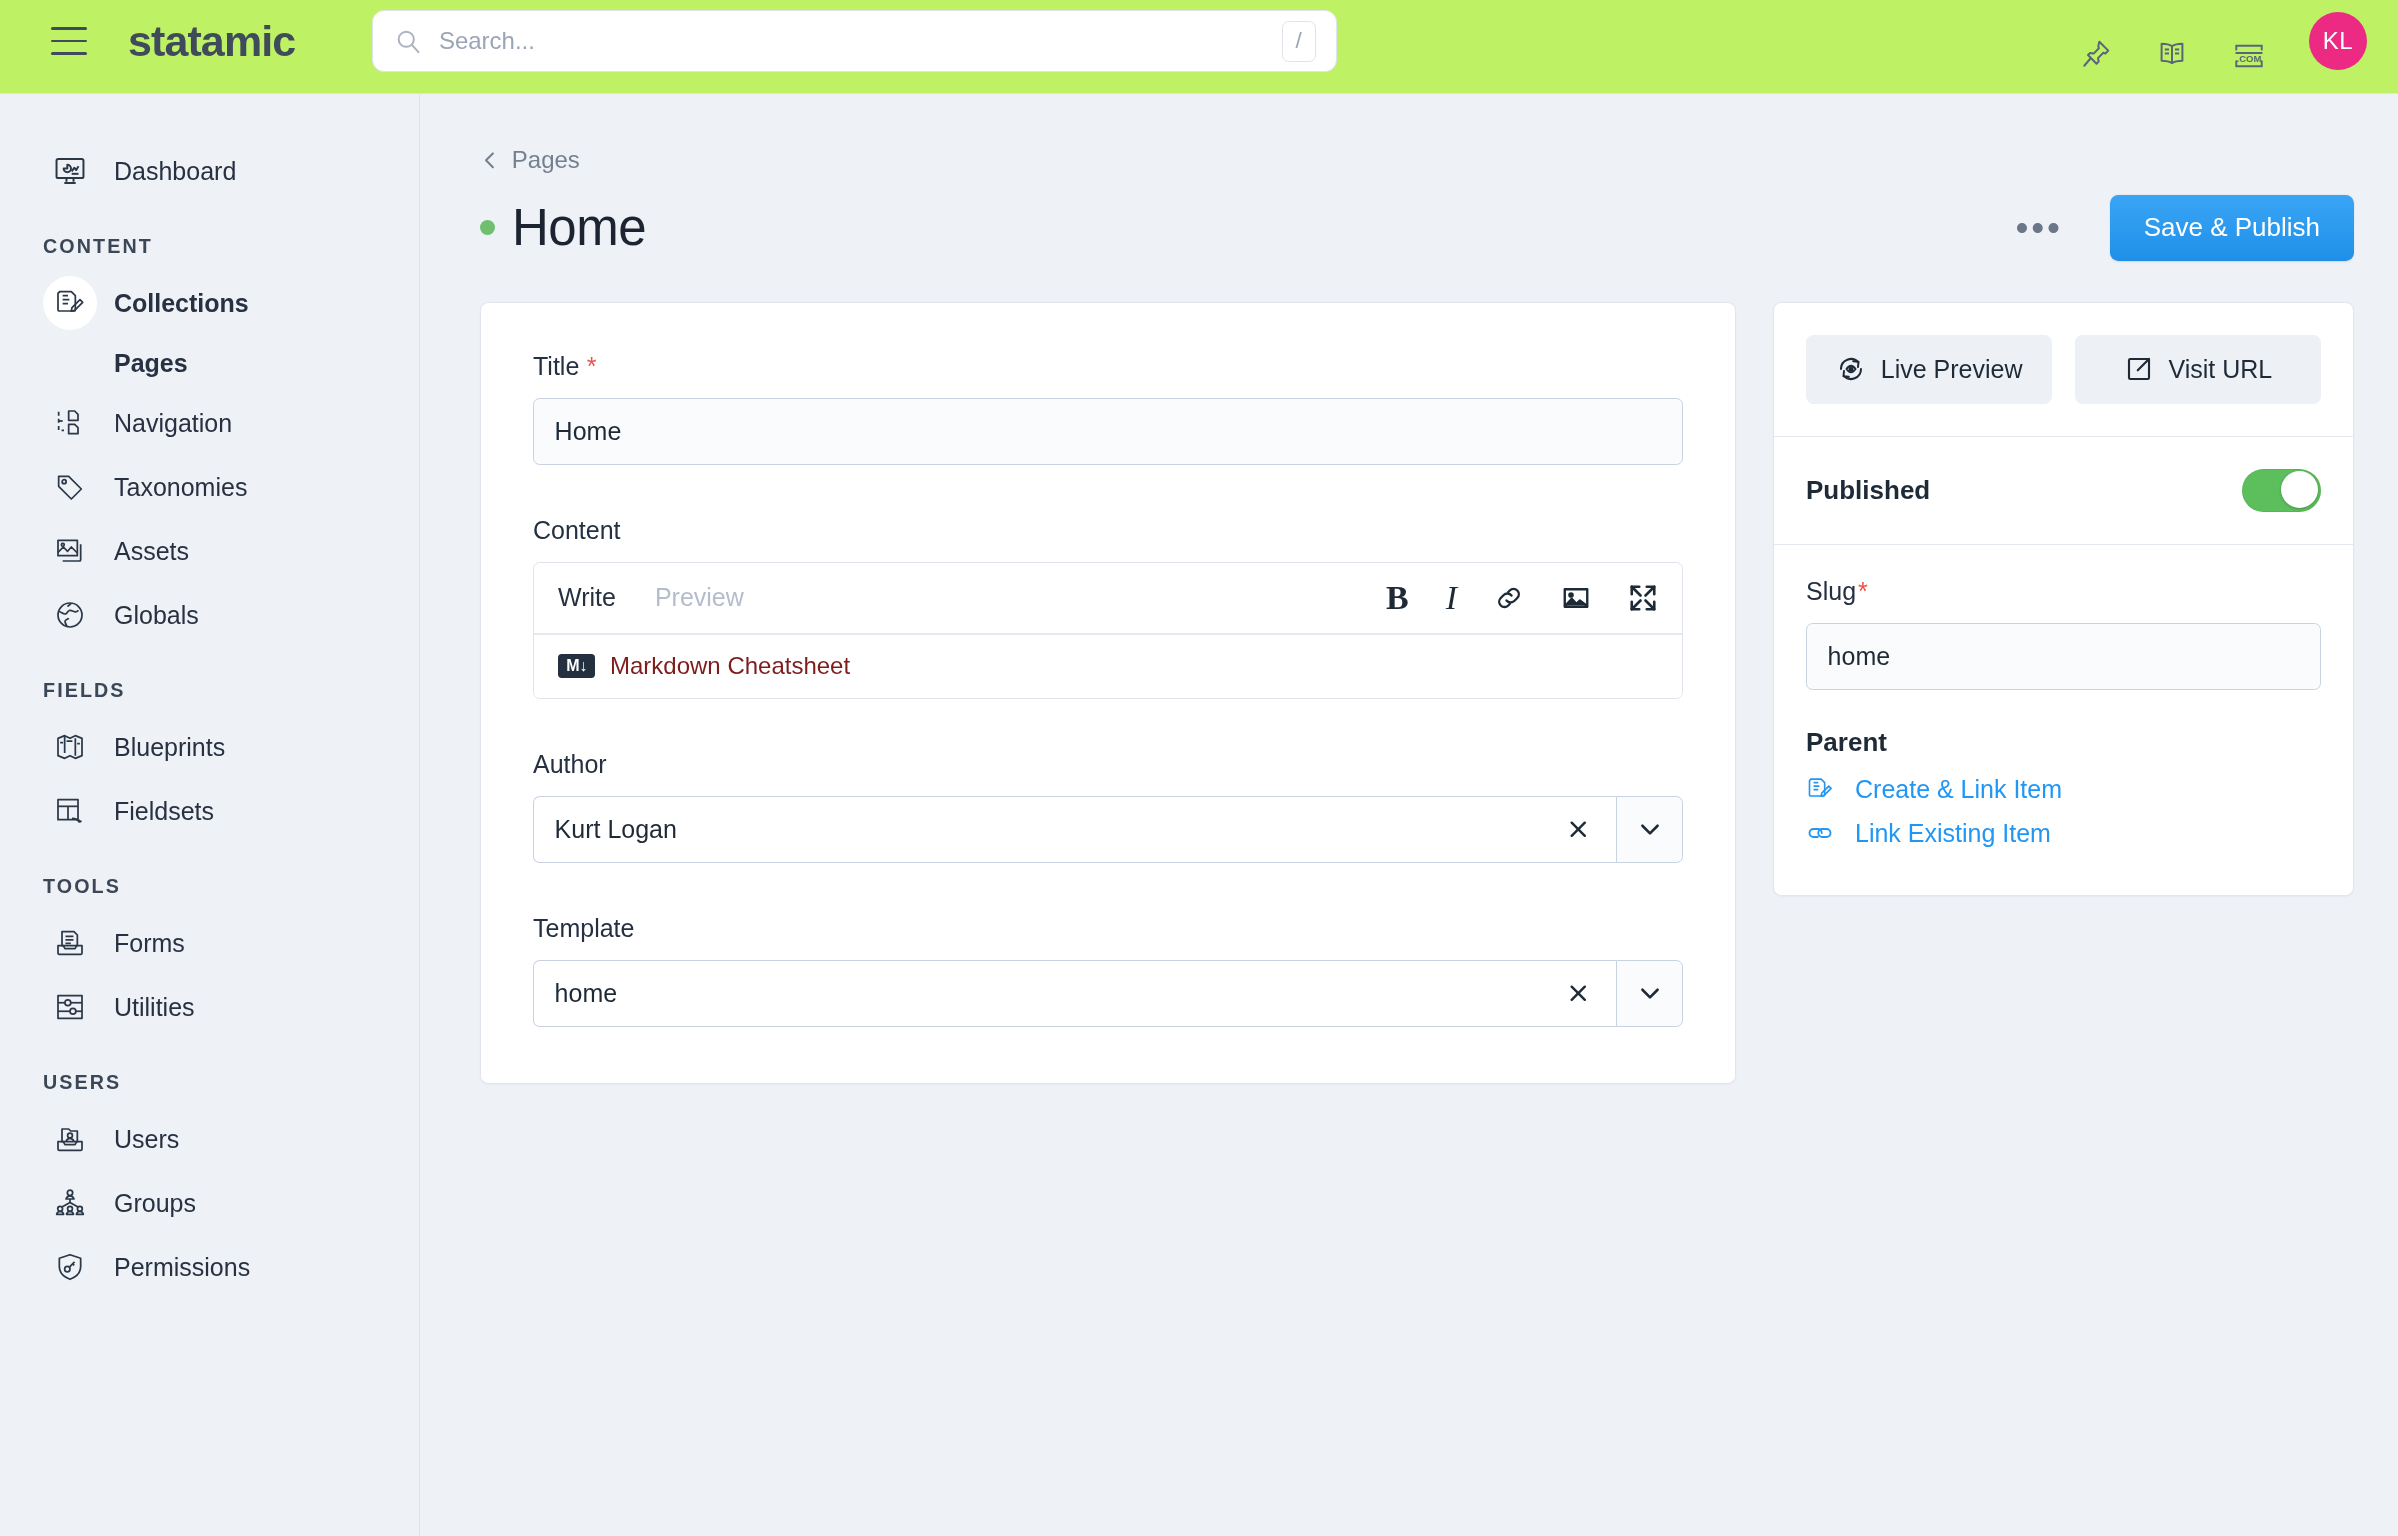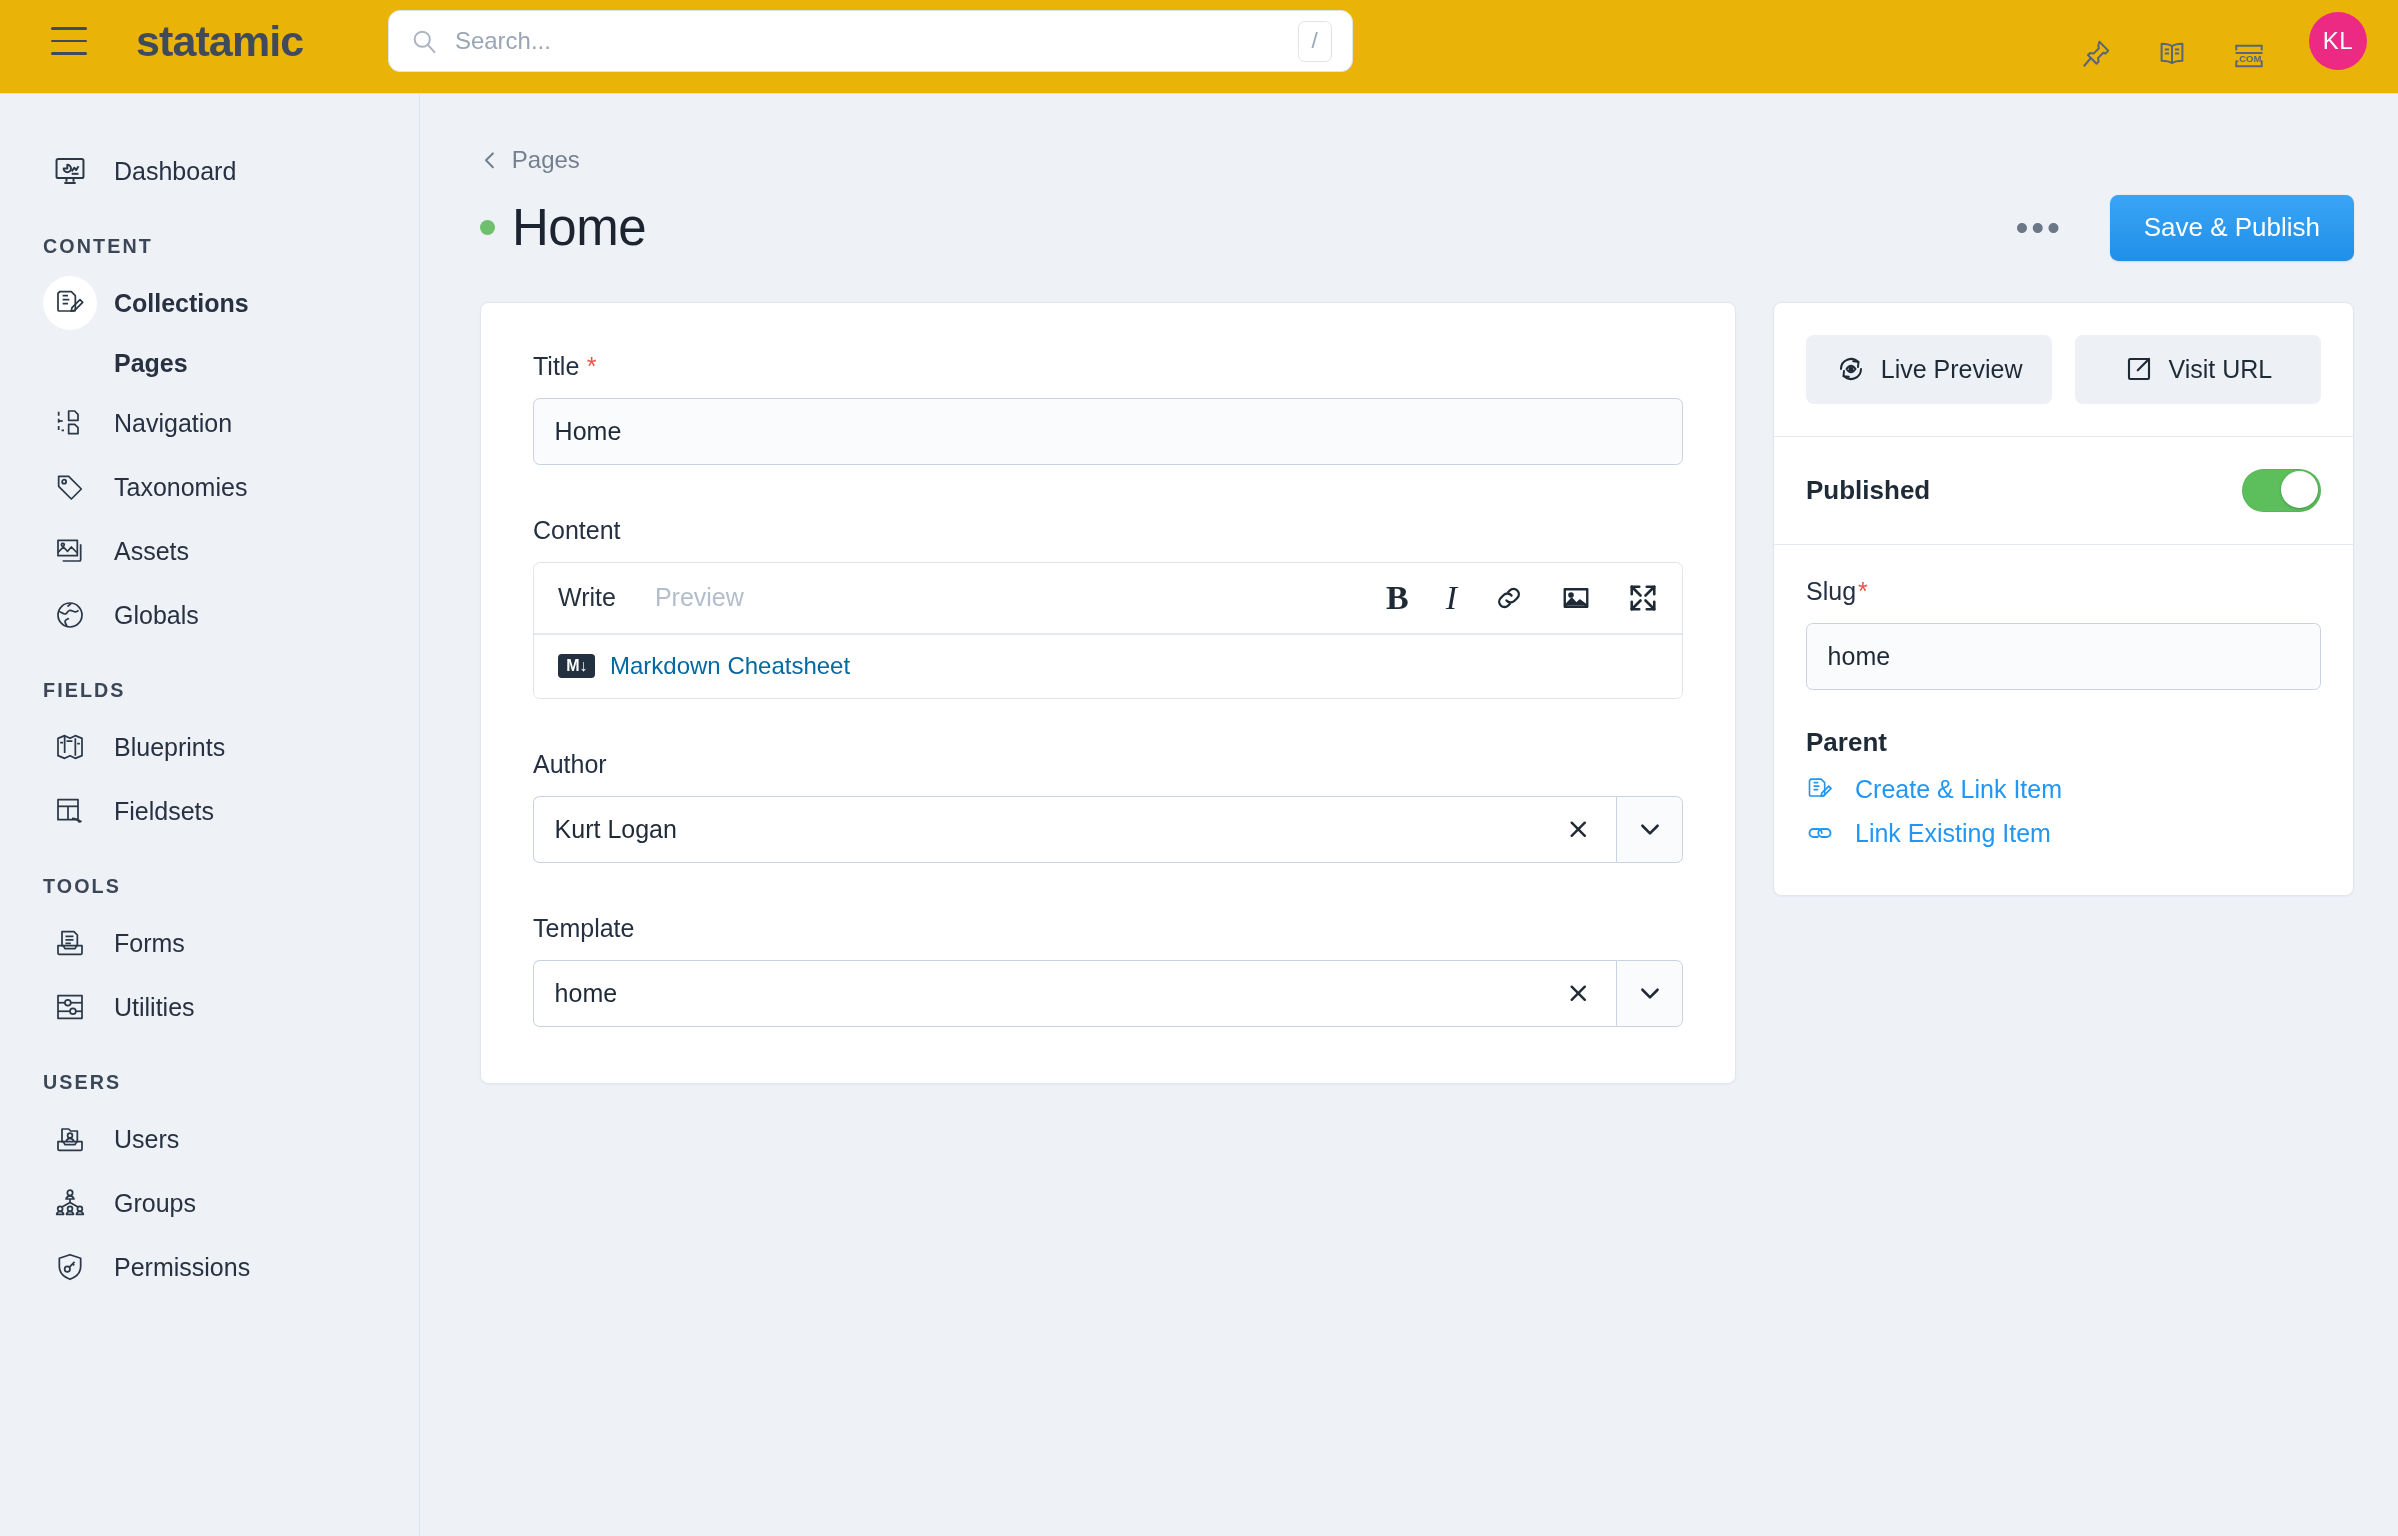--- a/index.html
+++ b/index.html
@@ -8,25 +8,25 @@
     font-family: "Liberation Sans", sans-serif;
     background: #eef1f6;
     color: #1f2a37;
     overflow: hidden;
   }
   .app { display: flex; flex-direction: column; width: 2399px; height: 1537px; }
 
   
   .topbar {
     height: 94px; flex: 0 0 94px;
-    background: #eab308;
+    background: #bef264;
     border-bottom: 0.9px solid #dde3ec;
     display: flex; align-items: center;
     padding: 0 32px 11px 51px;
-    position: relative; z-index: 5; gap: 8px;
+    position: relative; z-index: 5;
   }
   .hamburger { width: 36px; height: 28px; display: flex; flex-direction: column; justify-content: space-between; cursor: pointer; }
   .hamburger span { display: block; height: 2.8px; background: #3f4b5b; border-radius: 1.9px; }
   .brand {
     margin-left: 41px; font-size: 43px; font-weight: bold;
     letter-spacing: -0.9px; color: #3f4b5b;
   }
   .search-wrap { margin-left: 77px; position: relative; }
   .search-box {
     width: 965px; height: 62px;
@@ -151,21 +151,21 @@
   .md-footer {
     height: 64px; display: flex; align-items: center;
     padding: 0 24px; border-top: 0.9px solid #e5eaf1; background: #fff;
   }
   .md-logo {
     width: 37px; height: 24px; background: #223040; border-radius: 3.7px;
     color: #fff; font-size: 16px; font-weight: bold;
     display: flex; align-items: center; justify-content: center;
     letter-spacing: -0.5px; margin-right: 15px;
   }
-  .md-footer-label { font-size: 24px; color: #0369a1; cursor: pointer; }
+  .md-footer-label { font-size: 24px; color: #7f1d1d; cursor: pointer; }
 
   
   .select-wrap { display: flex; width: 100%; }
   .select-main {
     flex: 1; height: 67px; border: 0.9px solid #c9d2e0; border-right: 0;
     border-radius: 6.6px 0 0 6.6px; background: #fff;
     display: flex; align-items: center; padding: 0 20.6px;
     font-size: 25px; color: #1f2a37; cursor: text;
   }
   .select-clear { margin-left: auto; color: #1f2a37; font-size: 26px; cursor: pointer; padding: 0 5.6px; }

